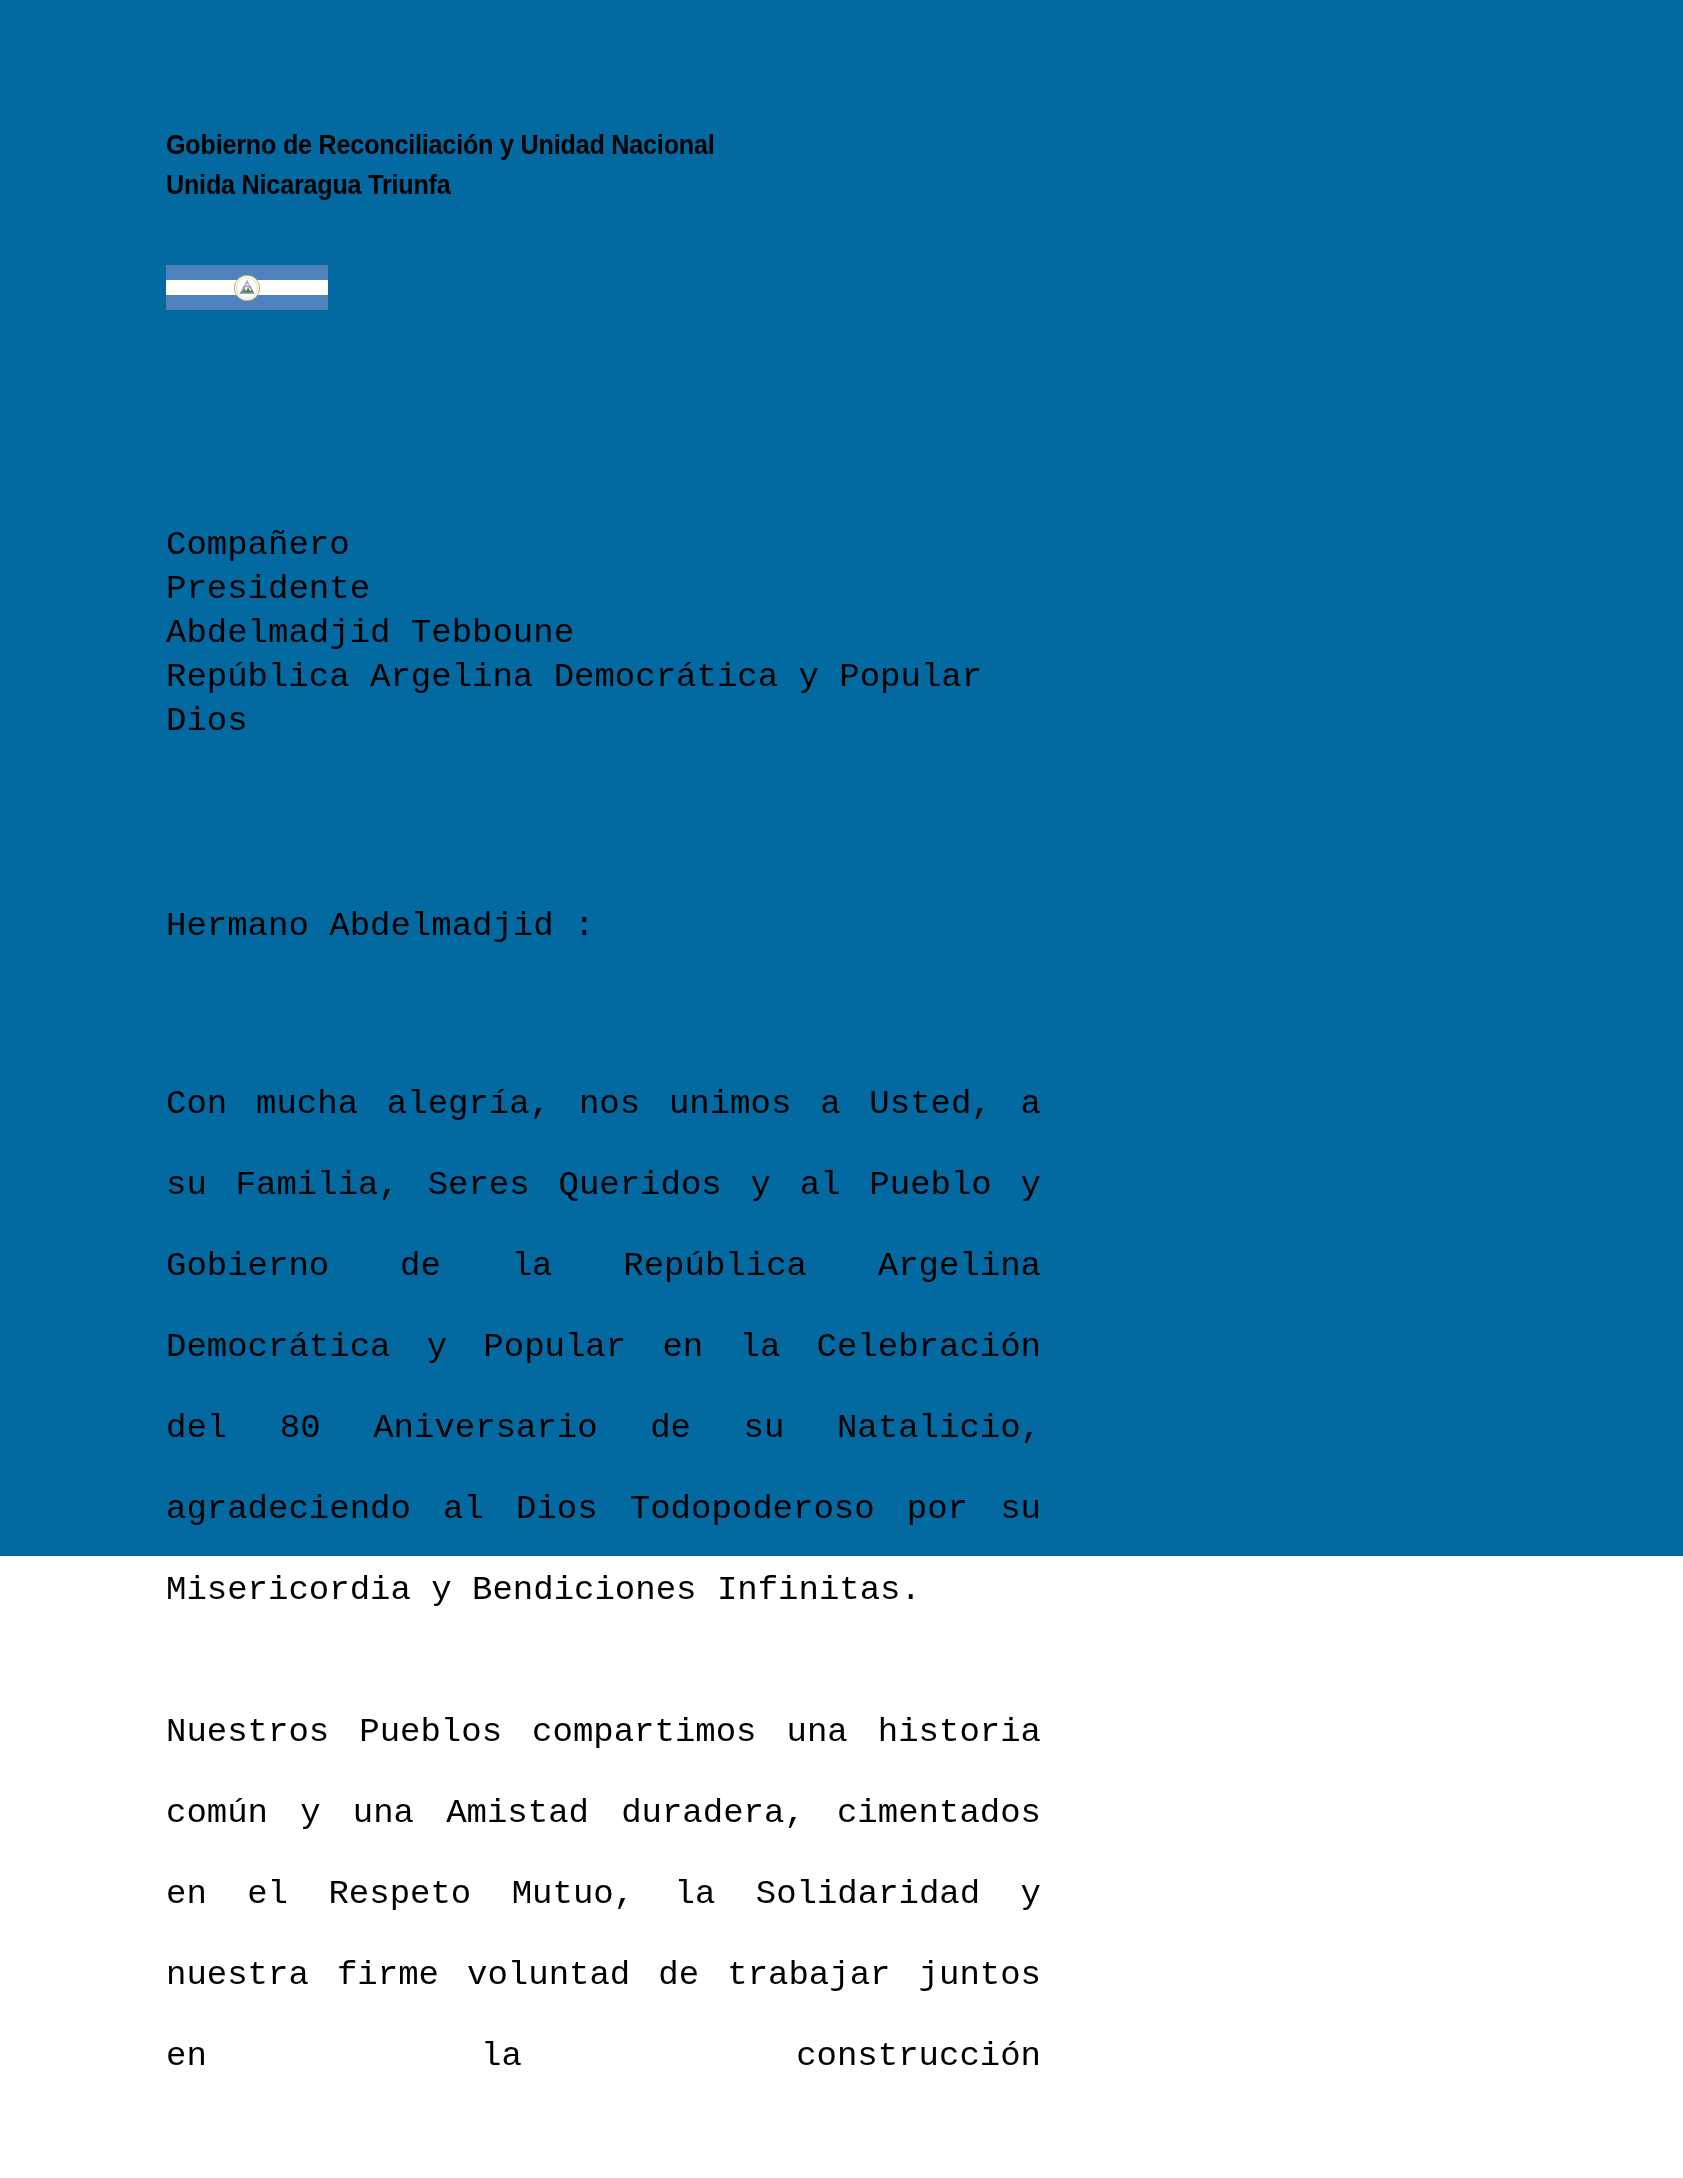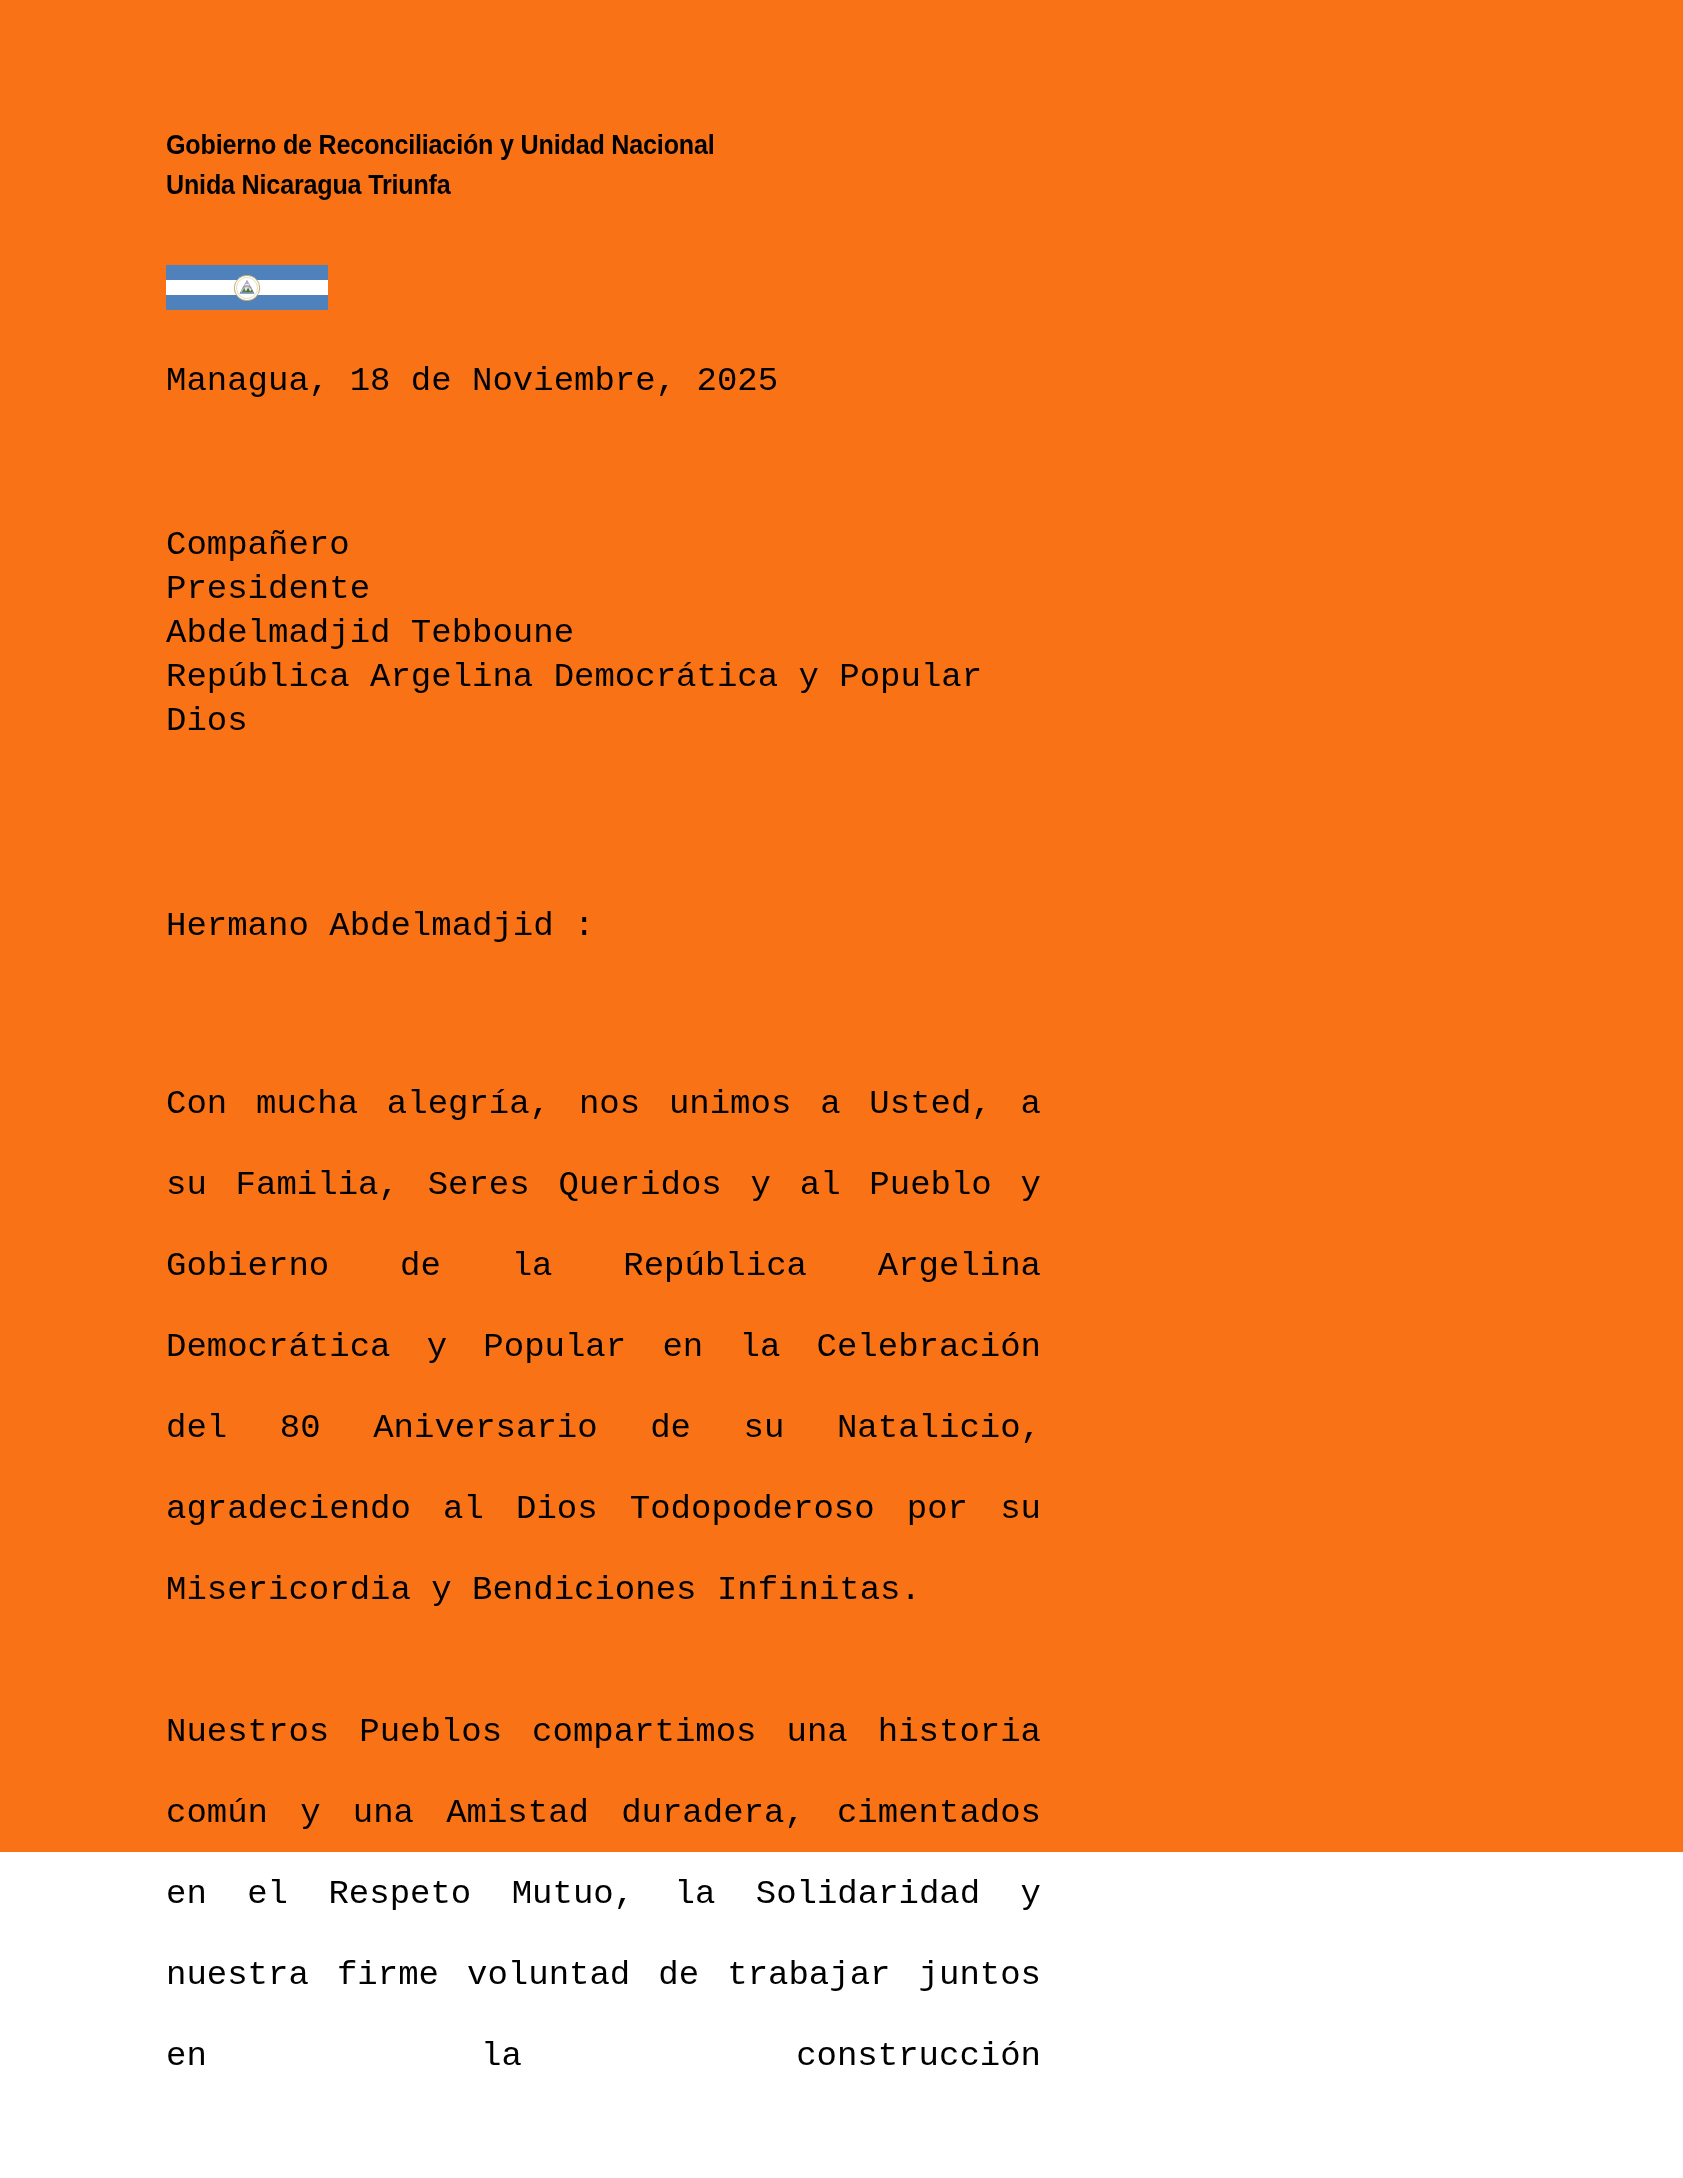--- a/index.html
+++ b/index.html
@@ -16,22 +16,22 @@
     font-family: "Liberation Sans", sans-serif;
     color: #000000;
     -webkit-font-smoothing: antialiased;
   }
 
   .page {
     position: absolute;
     left: 0;
     top: 0;
     width: 1683px;
-    height: 1852px;
-    background: #f97316;
+    height: 1556px;
+    background: #0369a1;
   }
 
   
   .letterhead {
     position: absolute;
     left: 166px;
     top: 125px;
     width: 1089px;
   }
   .letterhead-line {
@@ -155,21 +155,20 @@
         <path d="M36 55 A15 15 0 0 1 64 55" fill="none" stroke="#d2a24c" stroke-width="3" opacity="0.8"></path>
         <path d="M28 68 L40 50 L49 68 Z" fill="#5d7f4a"></path>
         <path d="M44 68 L54 48 L64 68 Z" fill="#4e7040"></path>
         <path d="M58 68 L68 54 L74 68 Z" fill="#5d7f4a"></path>
         <rect x="24" y="66" width="52" height="4" fill="#6f93b8"></rect>
         <path d="M46 34 L54 34 L50 27 Z" fill="#c0392b" opacity="0.7"></path>
       </svg>
     </div>
   </div>
 
-  <div class="doc-text date-line">Managua, 18 de Noviembre, 2025</div>
 
   <div class="doc-text address-block">
     <div class="addr-line">Compañero</div>
     <div class="addr-line">Presidente</div>
     <div class="addr-line">Abdelmadjid Tebboune</div>
     <div class="addr-line">República Argelina Democrática y Popular</div>
     <div class="addr-line">Dios</div>
   </div>
 
   <div class="doc-text salutation">Hermano Abdelmadjid :</div>

